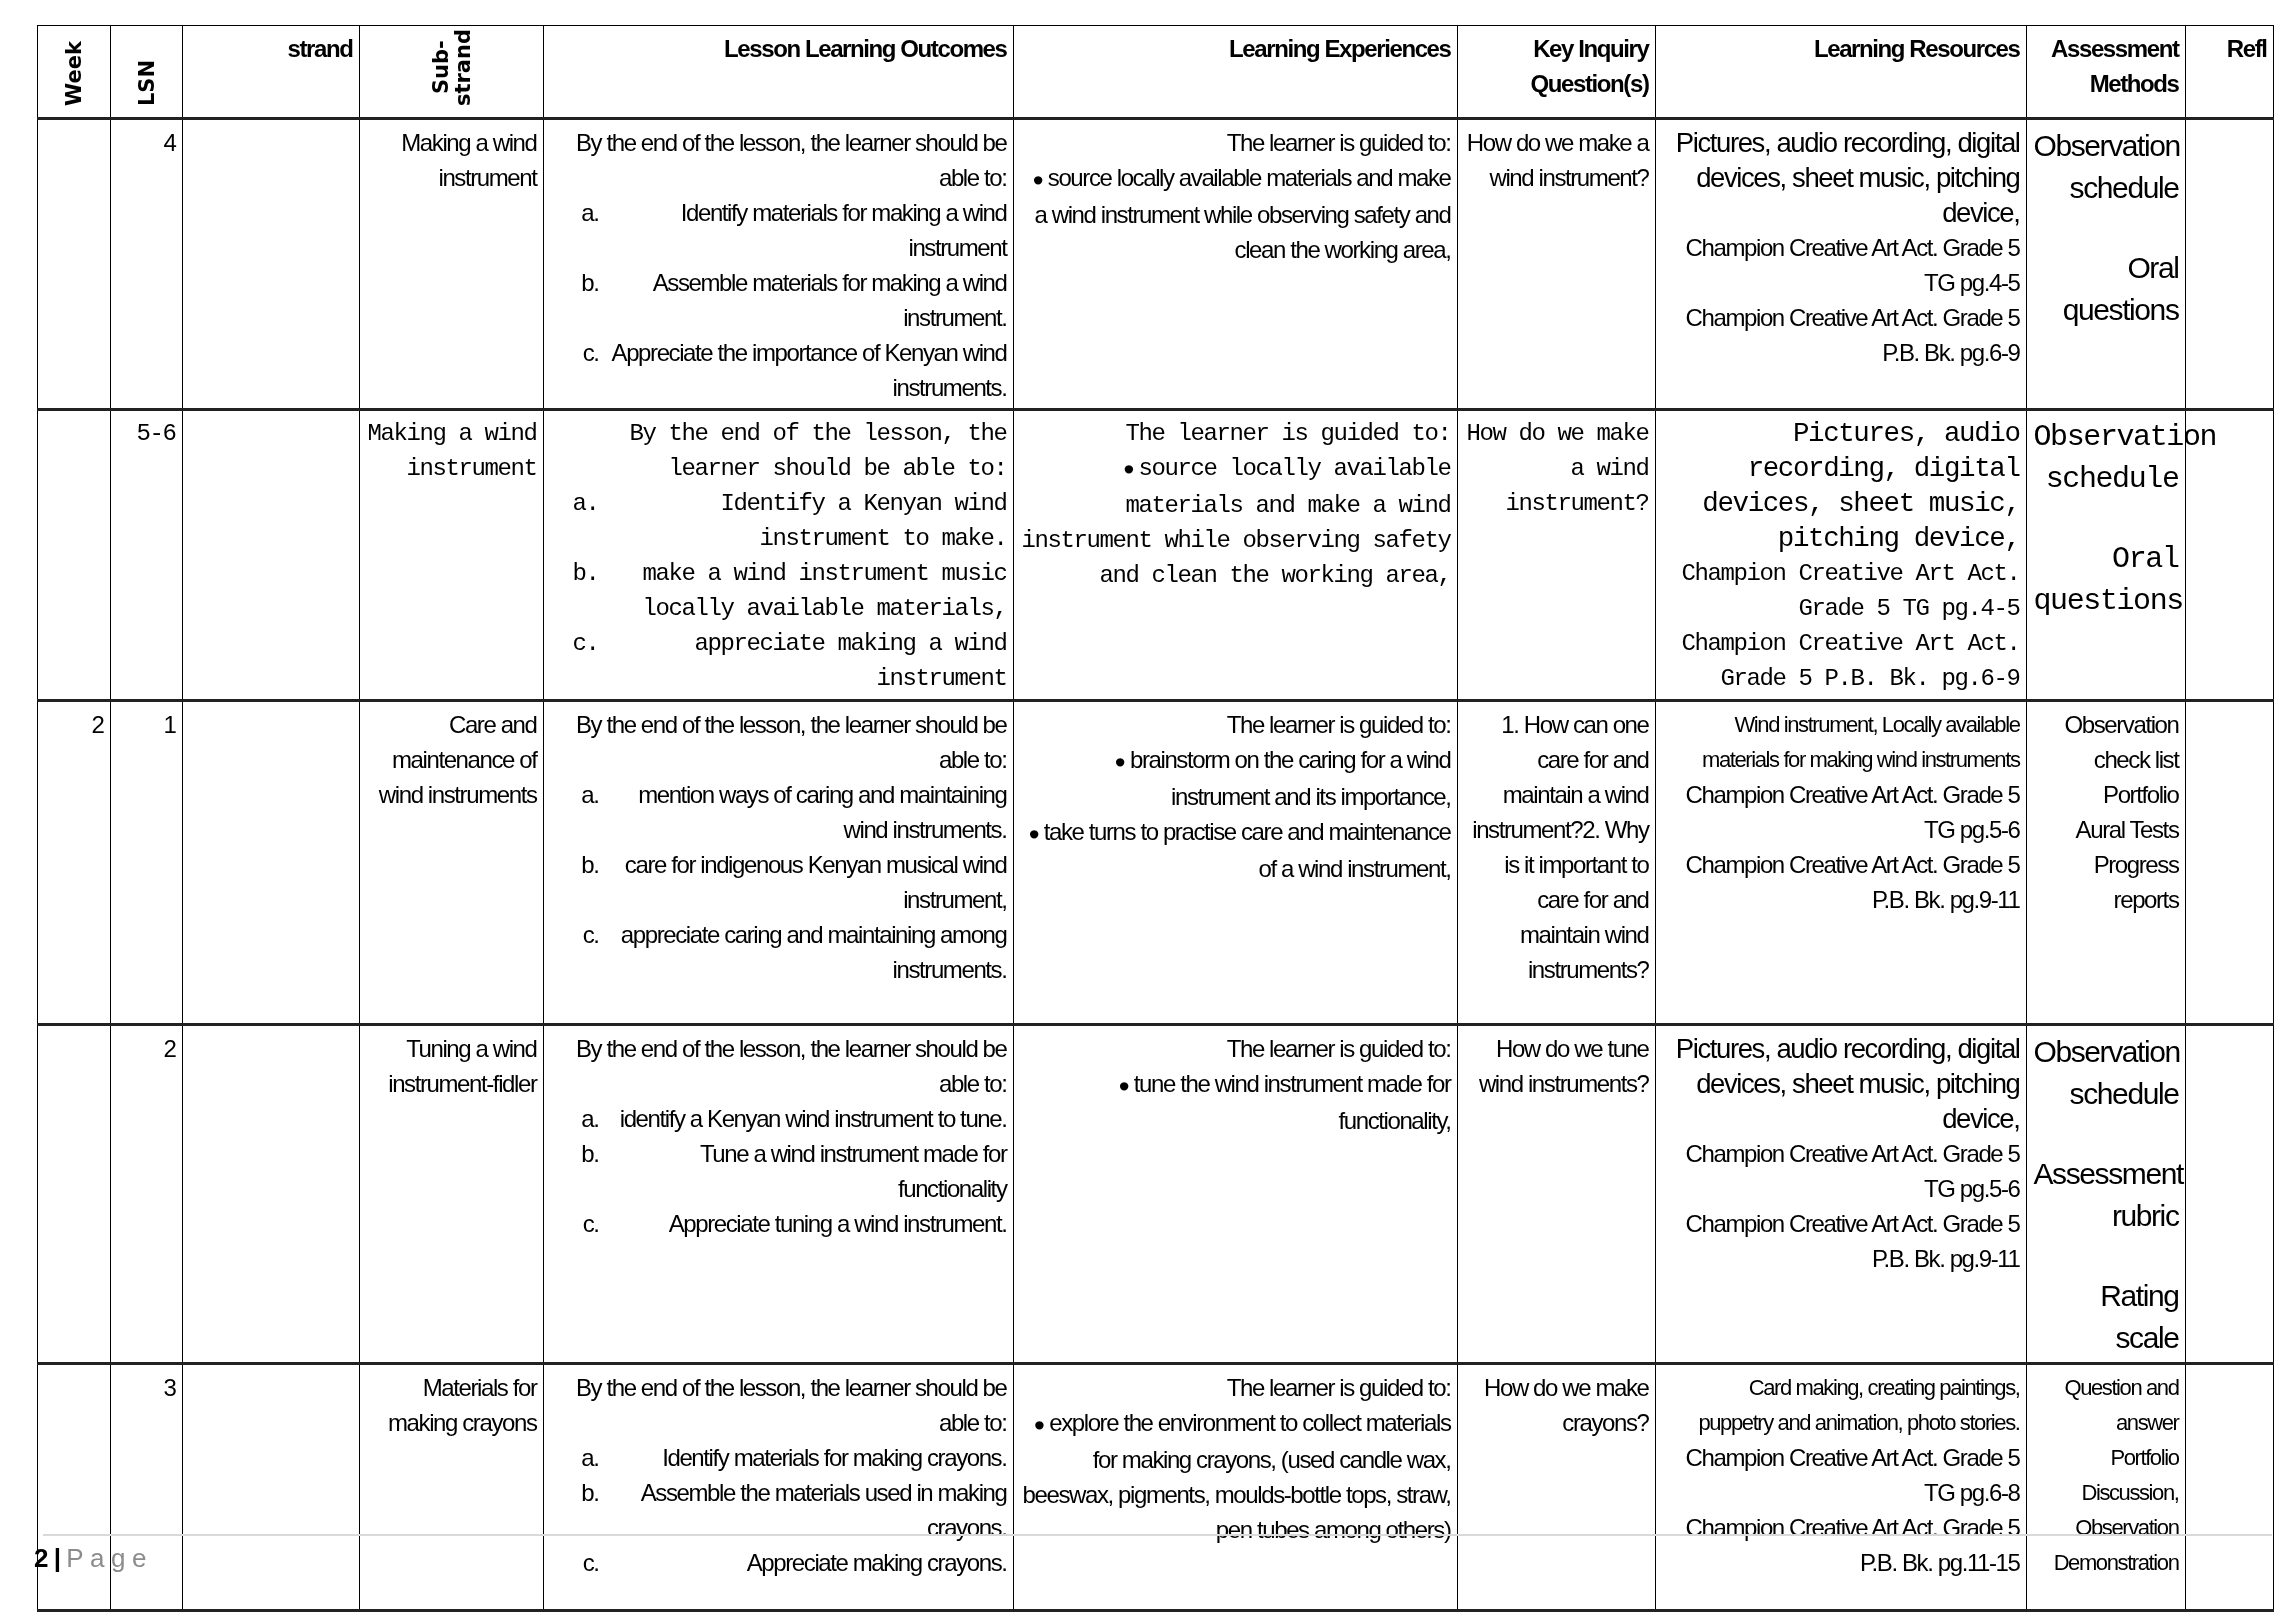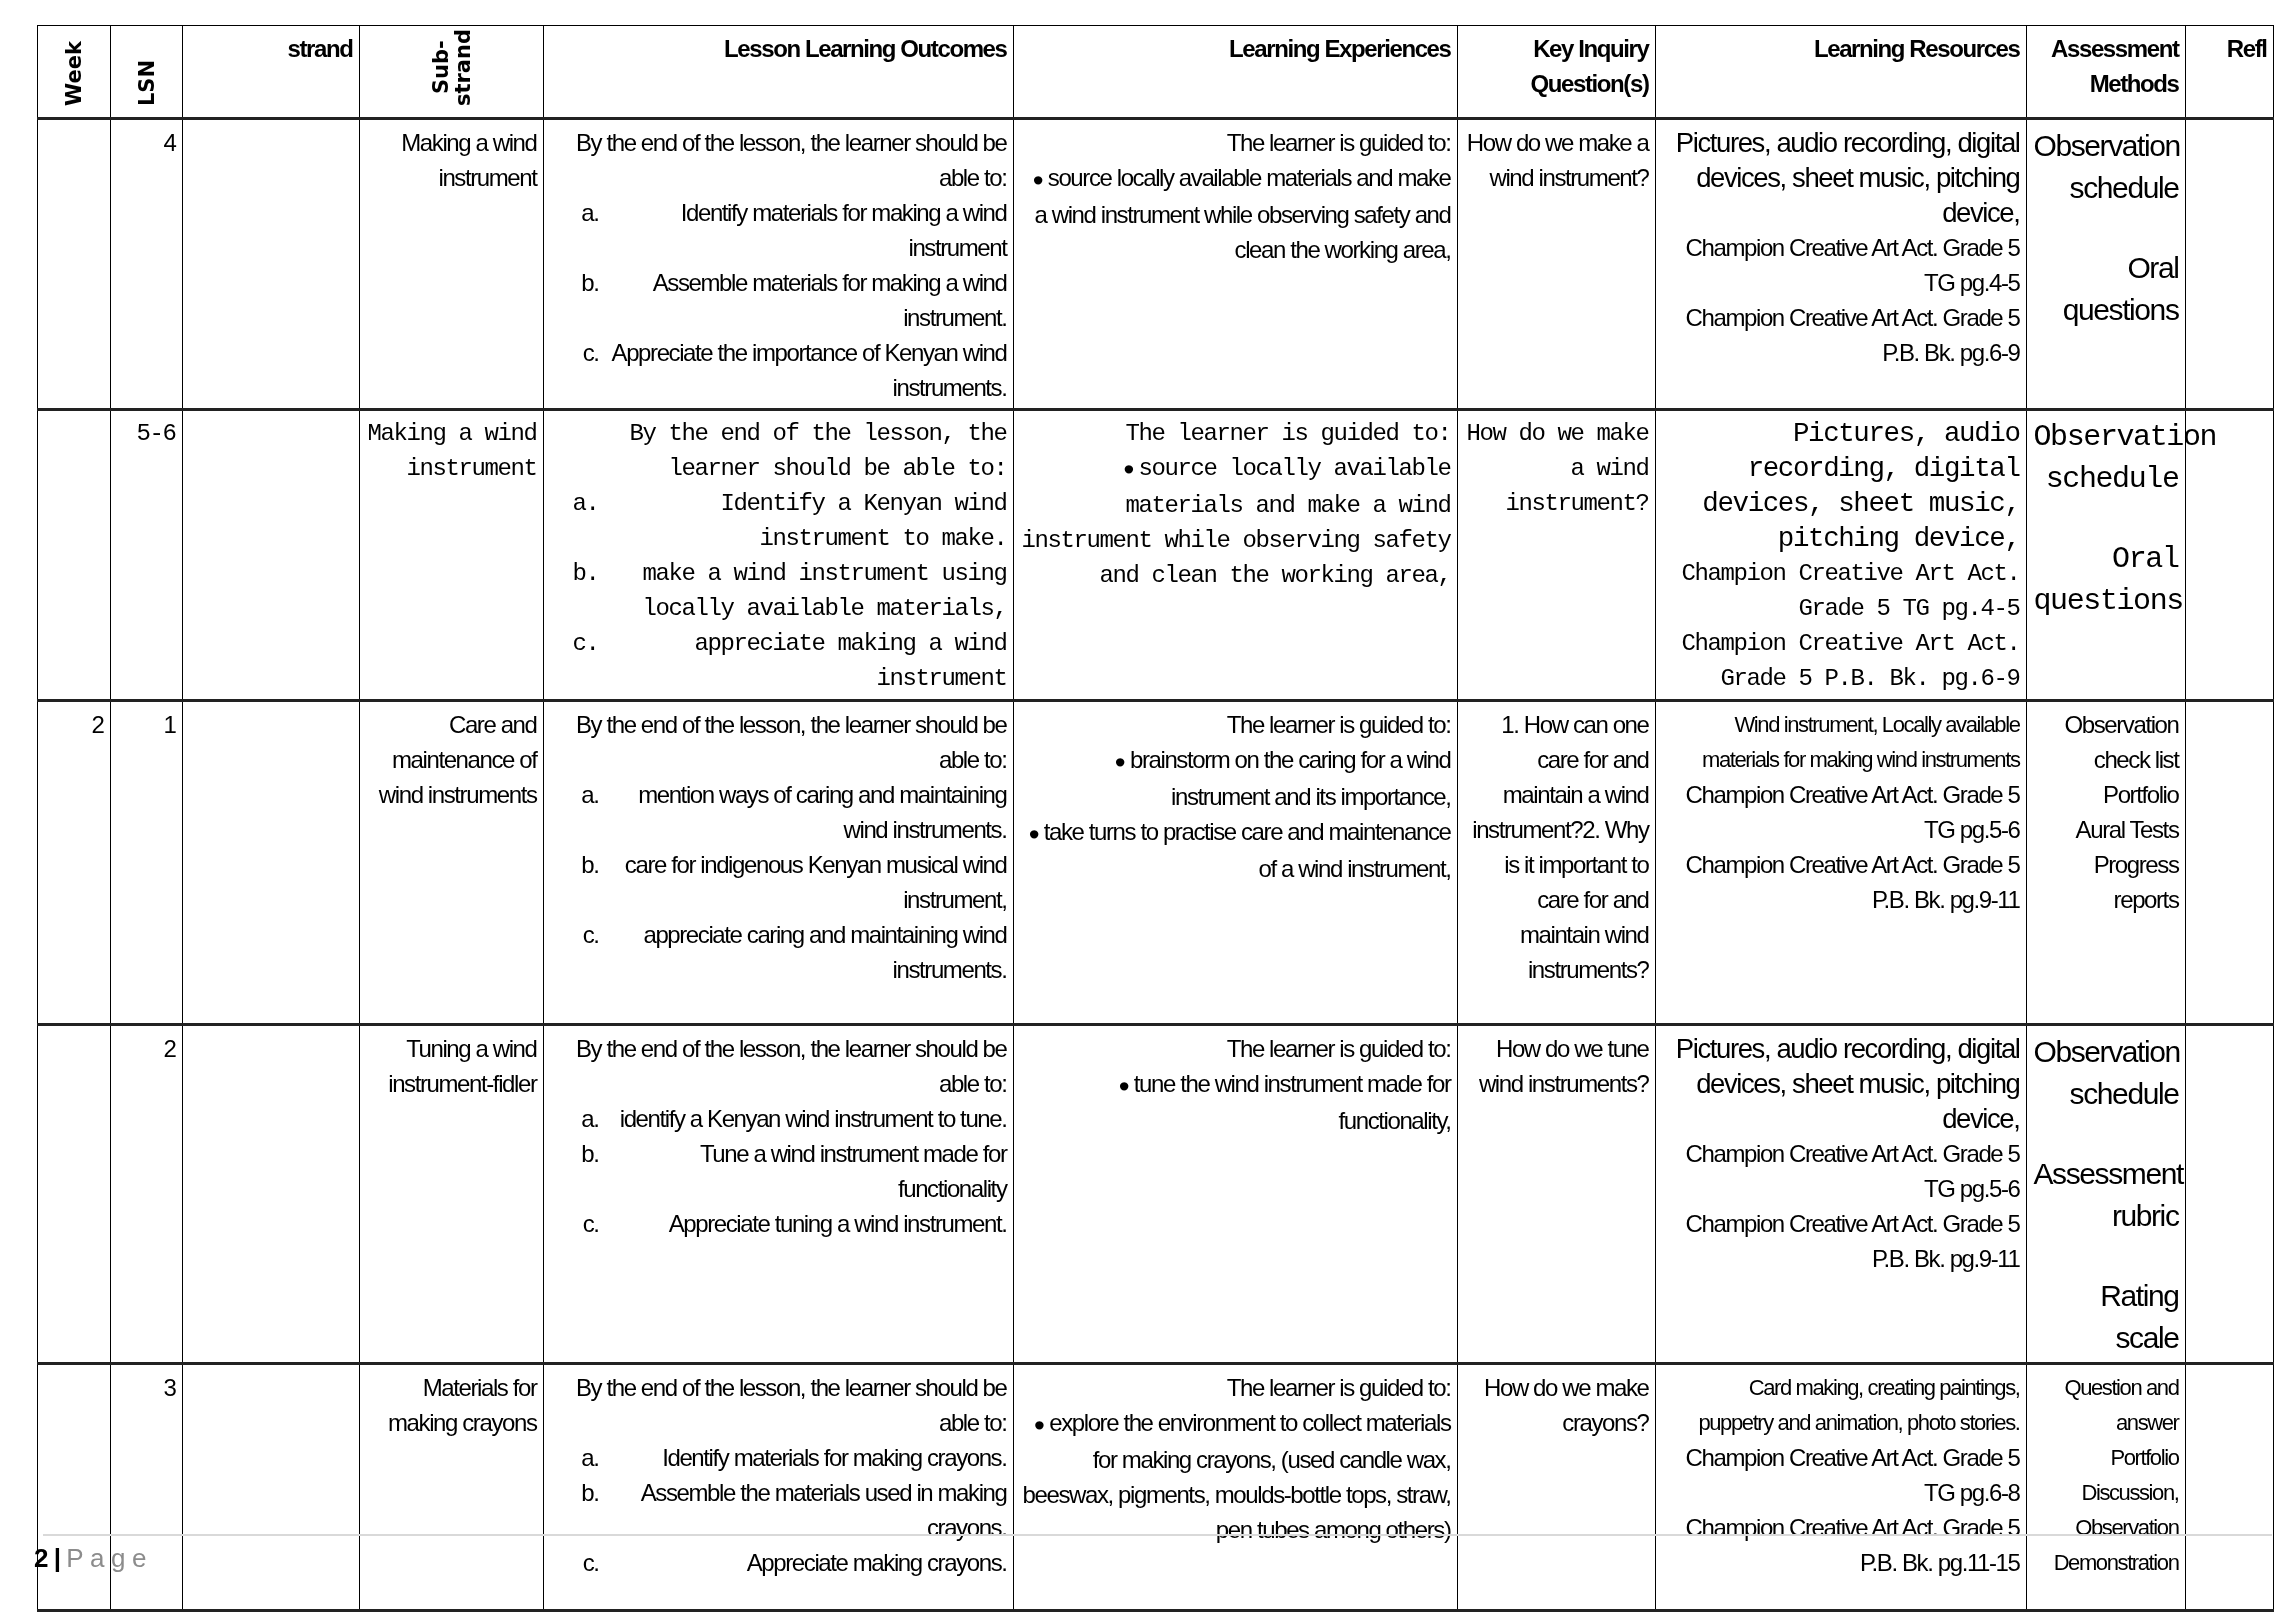--- a/index.html
+++ b/index.html
@@ -105,21 +105,21 @@
         <td></td>
         <td class="bold">Making a wind instrument</td>
         <td>
           <div>By the end of the lesson, the learner should be able to:</div>
           <div class="outcome-item">
             <span class="lbl">a.</span>
             <span class="txt">Identify a Kenyan wind instrument to make.</span>
           </div>
           <div class="outcome-item">
             <span class="lbl">b.</span>
-            <span class="txt">make a wind instrument using locally available materials,</span>
+            <span class="txt">make a wind instrument music locally available materials,</span>
           </div>
           <div class="outcome-item">
             <span class="lbl">c.</span>
             <span class="txt">appreciate making a wind instrument</span>
           </div>
         </td>
         <td>
           <div>The learner is guided to:</div>
           <div><span class="bullet"></span><span>source locally available materials and make a wind instrument while observing safety and clean the working area,</span></div>
         </td>
@@ -146,21 +146,21 @@
           <div class="outcome-item">
             <span class="lbl">a.</span>
             <span class="txt">mention ways of caring and maintaining wind instruments.</span>
           </div>
           <div class="outcome-item">
             <span class="lbl">b.</span>
             <span class="txt">care for indigenous Kenyan musical wind instrument,</span>
           </div>
           <div class="outcome-item">
             <span class="lbl">c.</span>
-            <span class="txt">appreciate caring and maintaining wind instruments.</span>
+            <span class="txt">appreciate caring and maintaining among instruments.</span>
           </div>
         </td>
         <td>
           <div>The learner is guided to:</div>
           <div><span class="bullet"></span><span>brainstorm on the caring for a wind instrument and its importance,</span></div>
           <div><span class="bullet"></span><span>take turns to practise care and maintenance of a wind instrument,</span></div>
         </td>
         <td>1. How can one care for and maintain a wind instrument?2. Why is it important to care for and maintain wind instruments?</td>
         <td>
           <span class="res-big small">Wind instrument, Locally available materials for making wind instruments</span>

